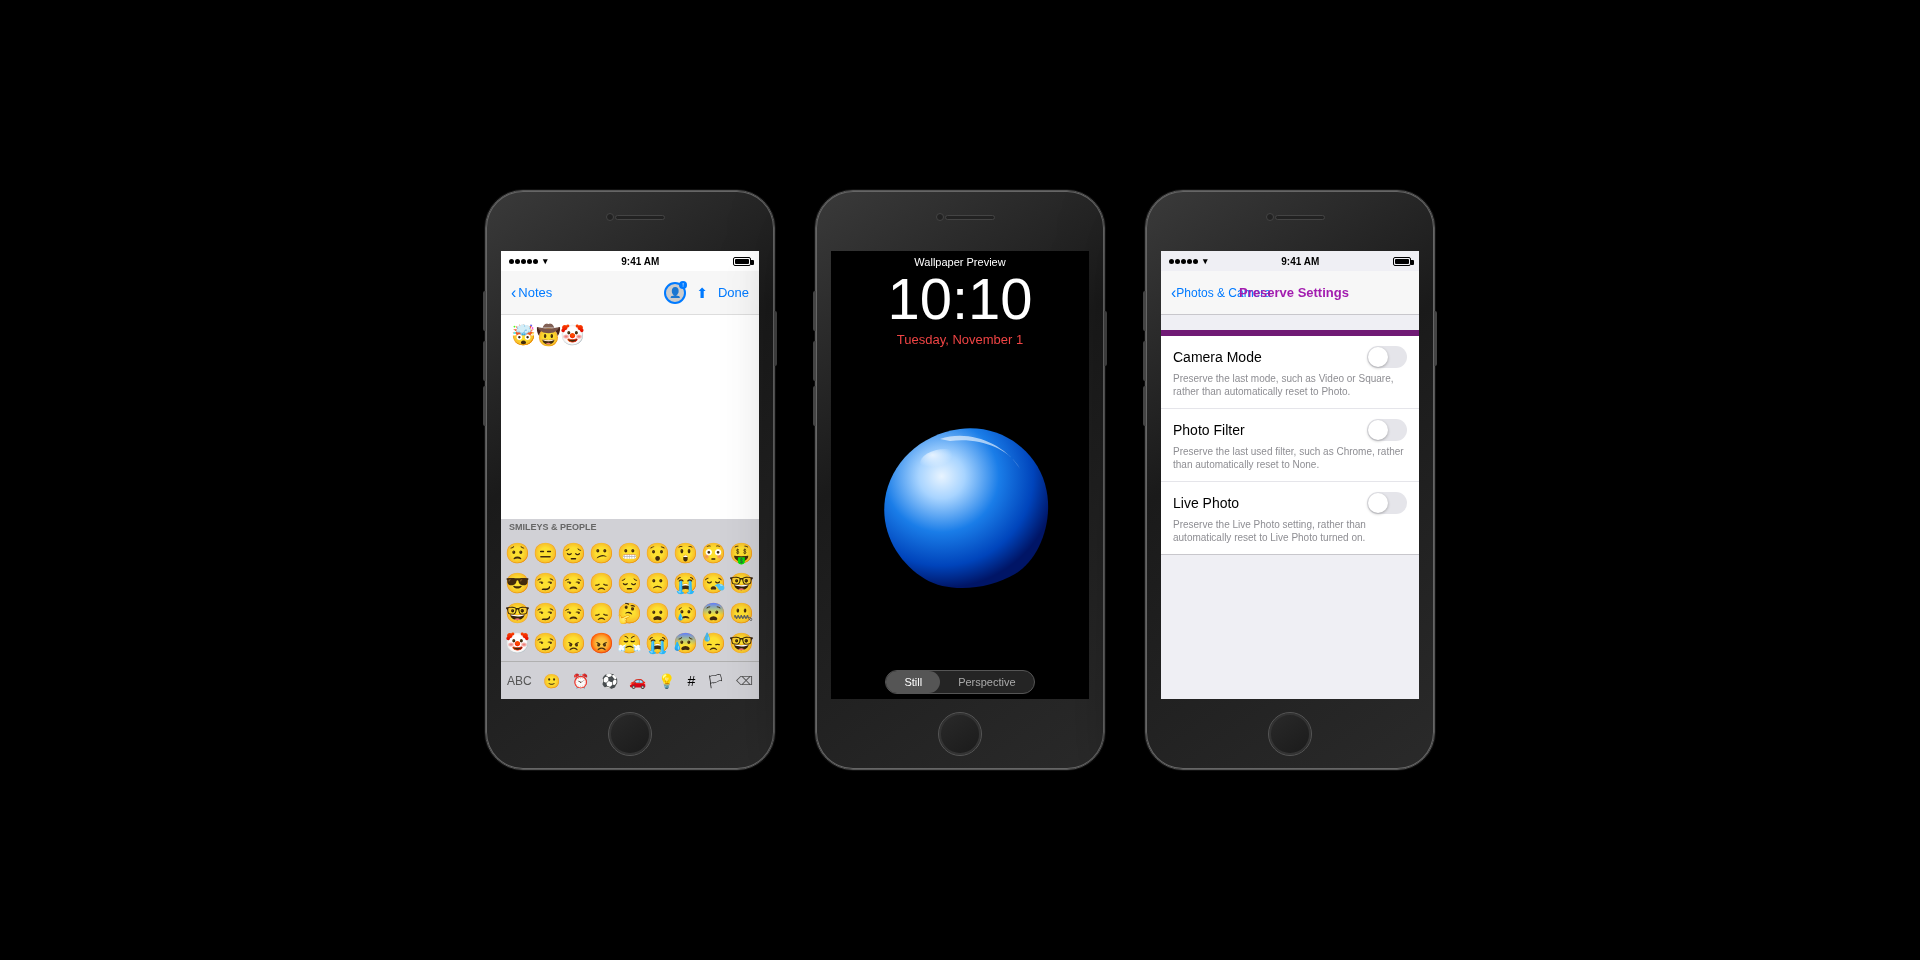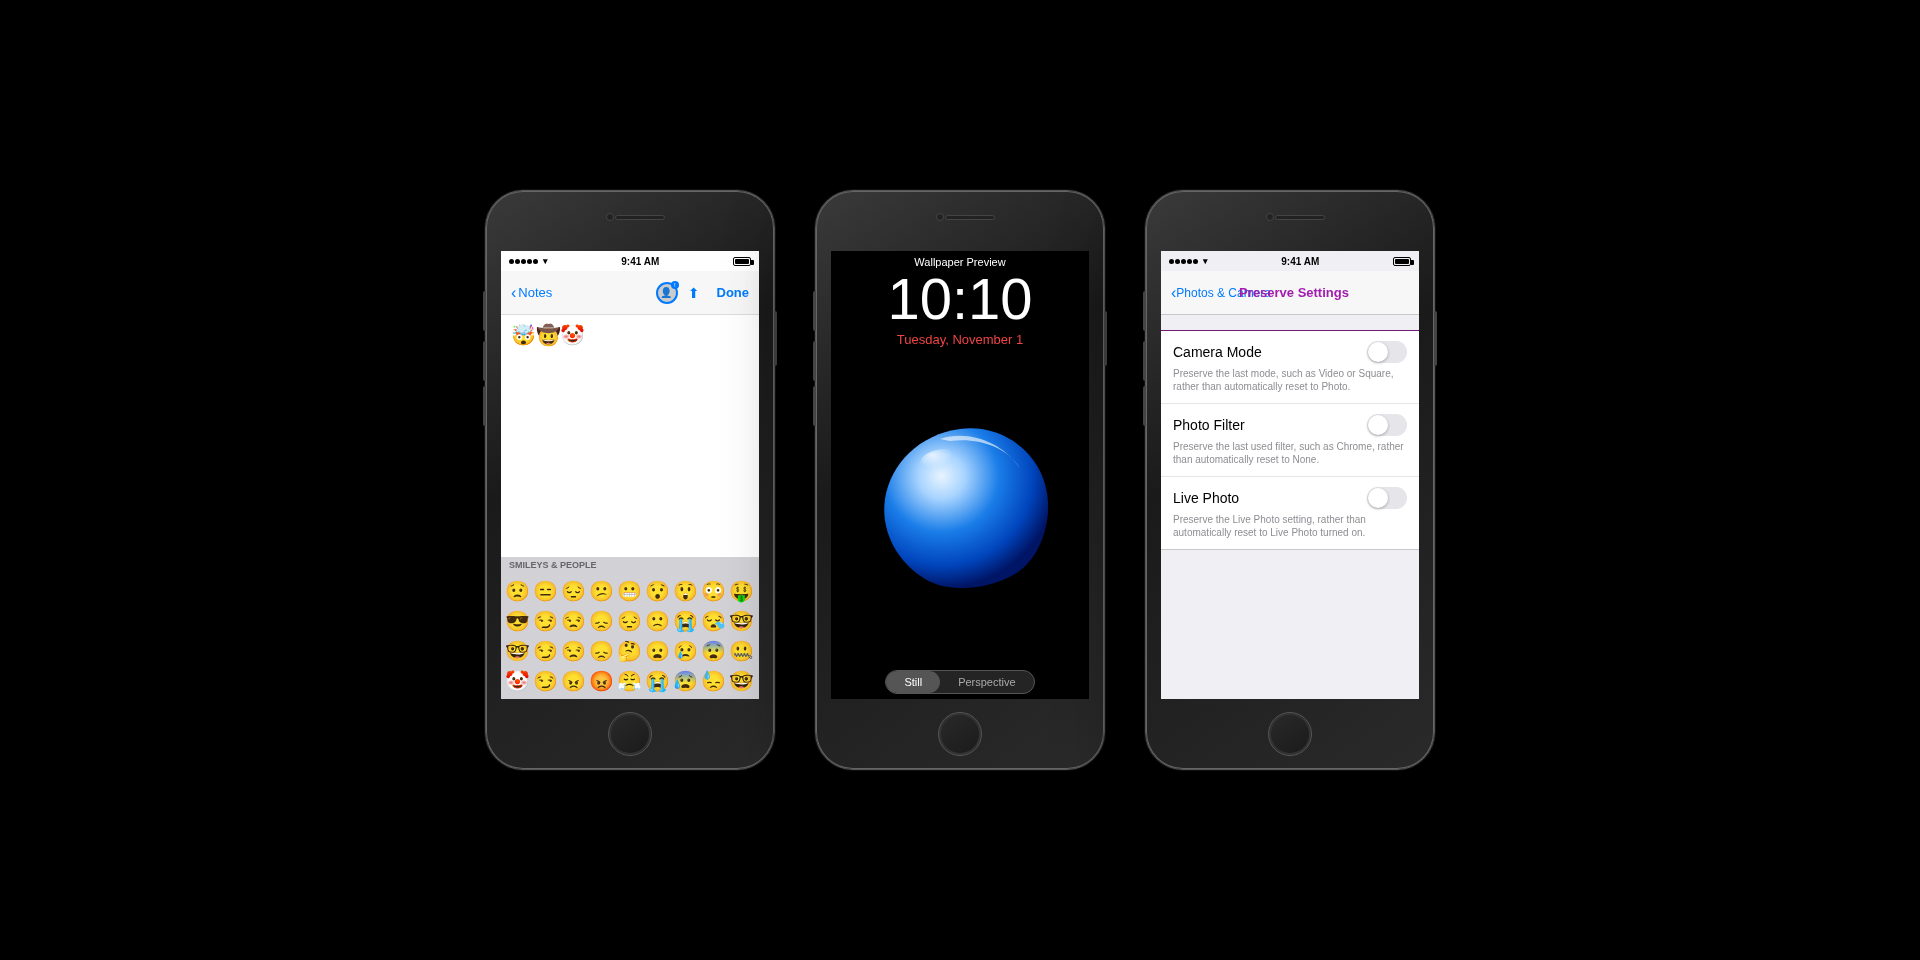--- a/index.html
+++ b/index.html
@@ -203,21 +203,21 @@
       background: #007aff;
       border-radius: 50%;
       font-size: 6px;
       color: white;
       display: flex;
       align-items: center;
       justify-content: center;
     }
 
     .notes-share { font-size: 14px; color: #007aff; }
-    .notes-done { color: #007aff; font-size: 13px; font-weight: 700; margin-left: 7px; }
+    .notes-done { color: #007aff; font-size: 13px; font-weight: 400; }
 
     .notes-content {
       flex: 1;
       background: #fff;
       padding: 8px 10px;
       font-size: 13px;
       overflow: hidden;
     }
 
     .emoji-note { font-size: 20px; }
@@ -412,21 +412,21 @@
     }
 
     .settings-content {
       flex: 1;
       overflow: hidden;
       padding-top: 15px;
     }
 
     .settings-group {
       background: #000000;
-      border-top: 1px solid #701a75;
+      border-top: 6px solid #701a75;
       border-bottom: 1px solid #c8c7cc;
       margin-bottom: 0;
     }
 
     .settings-row {
       padding: 10px 12px;
       border-bottom: 1px solid #e5e5ea;
       background: #fff;
     }
 
@@ -590,20 +590,31 @@
             <div class="emoji-cell">🤡</div>
             <div class="emoji-cell">😏</div>
             <div class="emoji-cell">😠</div>
             <div class="emoji-cell">😡</div>
             <div class="emoji-cell">😤</div>
             <div class="emoji-cell">😭</div>
             <div class="emoji-cell">😰</div>
             <div class="emoji-cell">😓</div>
             <div class="emoji-cell">🤓</div>
           </div>
+        </div>
+        <div class="keyboard-toolbar">
+          <span class="kb-tool">ABC</span>
+          <span class="kb-tool-icon">🙂</span>
+          <span class="kb-tool-icon">⏰</span>
+          <span class="kb-tool-icon">⚽</span>
+          <span class="kb-tool-icon">🚗</span>
+          <span class="kb-tool-icon">💡</span>
+          <span class="kb-tool-icon">#</span>
+          <span class="kb-tool-icon">🏳</span>
+          <span class="kb-tool">⌫</span>
         </div>
       </div>
     </div>
     <div class="iphone-bottom">
       <div class="home-button"></div>
     </div>
   </div>
 
   <div class="iphone phone2">
     <div class="iphone-top">

